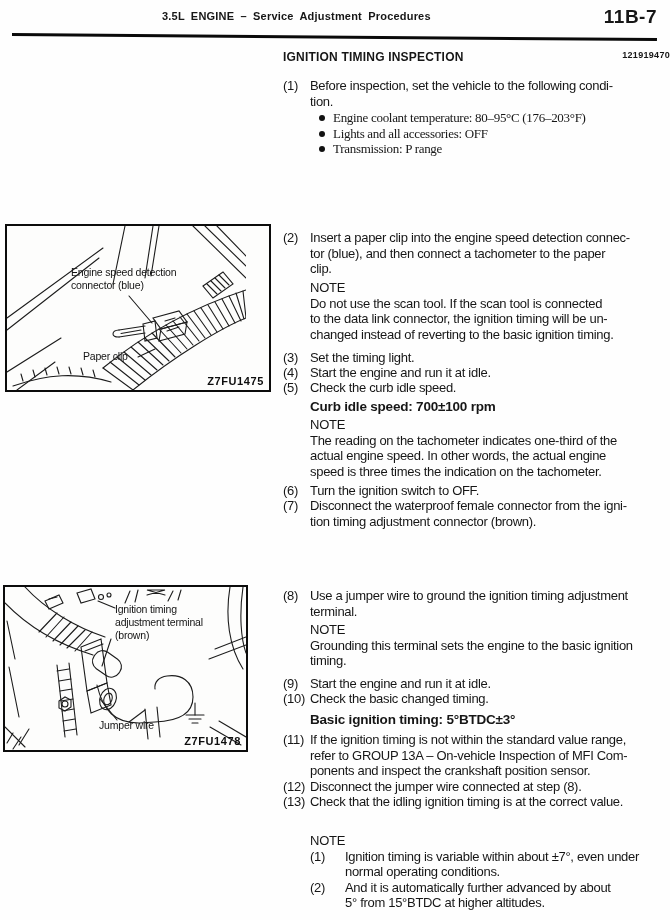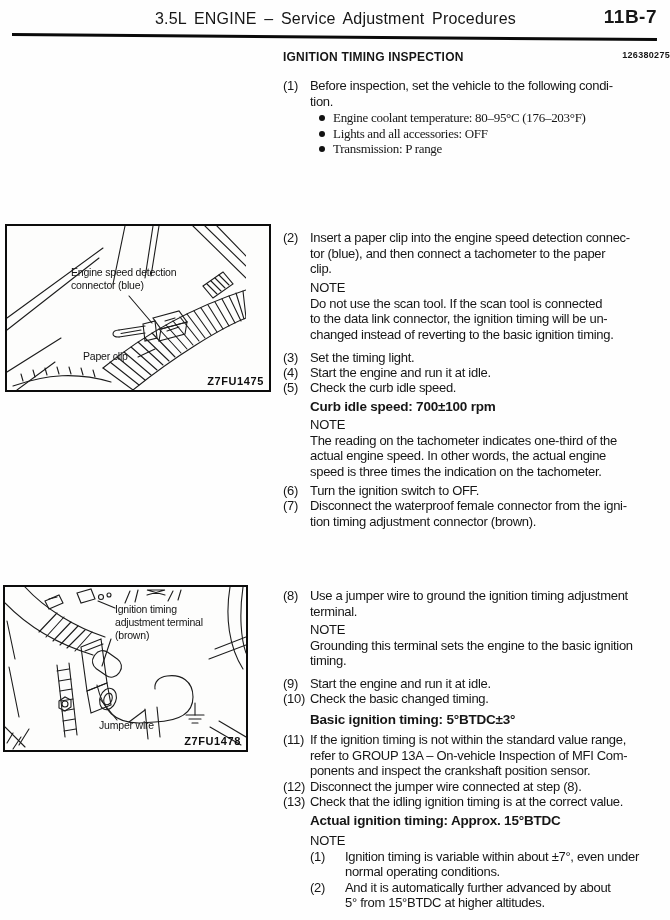--- a/index.html
+++ b/index.html
@@ -2,21 +2,21 @@
 <html><head>
 <meta charset="utf-8">
 <style>
   html,body{margin:0;padding:0;background:#e8e8e8;}
   .page{
     position:relative;width:670px;height:920px;background:#fefefe;
     font-family:"Liberation Sans","DejaVu Sans",sans-serif;color:#161616;
     overflow:hidden;margin:0 auto;
   }
   
-  .hdr-title{position:absolute;left:155px;top:10px;font-size:16px;font-weight:normal;word-spacing:3px;letter-spacing:.2px;}
+  .hdr-title{position:absolute;left:162px;top:10px;font-size:11px;font-weight:bold;word-spacing:3px;letter-spacing:.2px;}
   .hdr-page{position:absolute;right:13px;top:6px;font-size:19px;font-weight:bold;letter-spacing:.5px;}
   .hdr-rule{position:absolute;left:12px;top:33px;width:645px;height:3px;background:#0a0a0a;transform:rotate(.45deg);transform-origin:left center;}
   
   .col{position:absolute;left:283px;top:46px;width:387px;height:870px;}
   .blk{position:absolute;left:0;right:0;font-size:13px;line-height:15.5px;}
   .title-row{display:flex;justify-content:space-between;align-items:flex-end;}
   .sec-title{font-size:12px;font-weight:bold;letter-spacing:.2px;white-space:nowrap;}
   .doc-num{font-size:9px;font-weight:bold;margin-bottom:2px;letter-spacing:.3px;}
   .step{display:flex;}
   .step .num{flex:none;width:27px;letter-spacing:-.3px;}
@@ -207,21 +207,21 @@
 adjustment terminal
 (brown)</div>
     <div class="fig-label" style="left:58px;top:132px;padding-left:36px;">Jumper wire</div>
     <div class="fig-code">Z7FU1478</div>
   </div>
 
   <div class="col">
 
     <div class="blk title-row" style="top:2px;">
       <div class="sec-title">IGNITION TIMING INSPECTION</div>
-      <div class="doc-num">126380275</div>
+      <div class="doc-num">121919470</div>
     </div>
 
     <div class="blk step" style="top:32px;">
       <span class="num">(1)</span>
       <span class="txt">Before inspection, set the vehicle to the following condi-
 tion.</span>
     </div>
 
     <div class="blk bullets" style="top:64px;">
       <div class="bullet-row">
@@ -315,21 +315,20 @@
     </div>
     <div class="blk step" style="top:733px;">
       <span class="num">(12)</span>
       <span class="txt">Disconnect the jumper wire connected at step (8).</span>
     </div>
     <div class="blk step" style="top:748px;">
       <span class="num">(13)</span>
       <span class="txt">Check that the idling ignition timing is at the correct value.</span>
     </div>
 
-    <div class="blk spec" style="top:767px;">Actual ignition timing: Approx. 15°BTDC</div>
 
     <div class="blk note" style="top:787px;">
       <div class="note-label">NOTE</div>
       <div class="subnote">
         <span class="num">(1)</span>
         <span class="txt">Ignition timing is variable within about ±7°, even under
 normal operating conditions.</span>
       </div>
       <div class="subnote">
         <span class="num">(2)</span>

